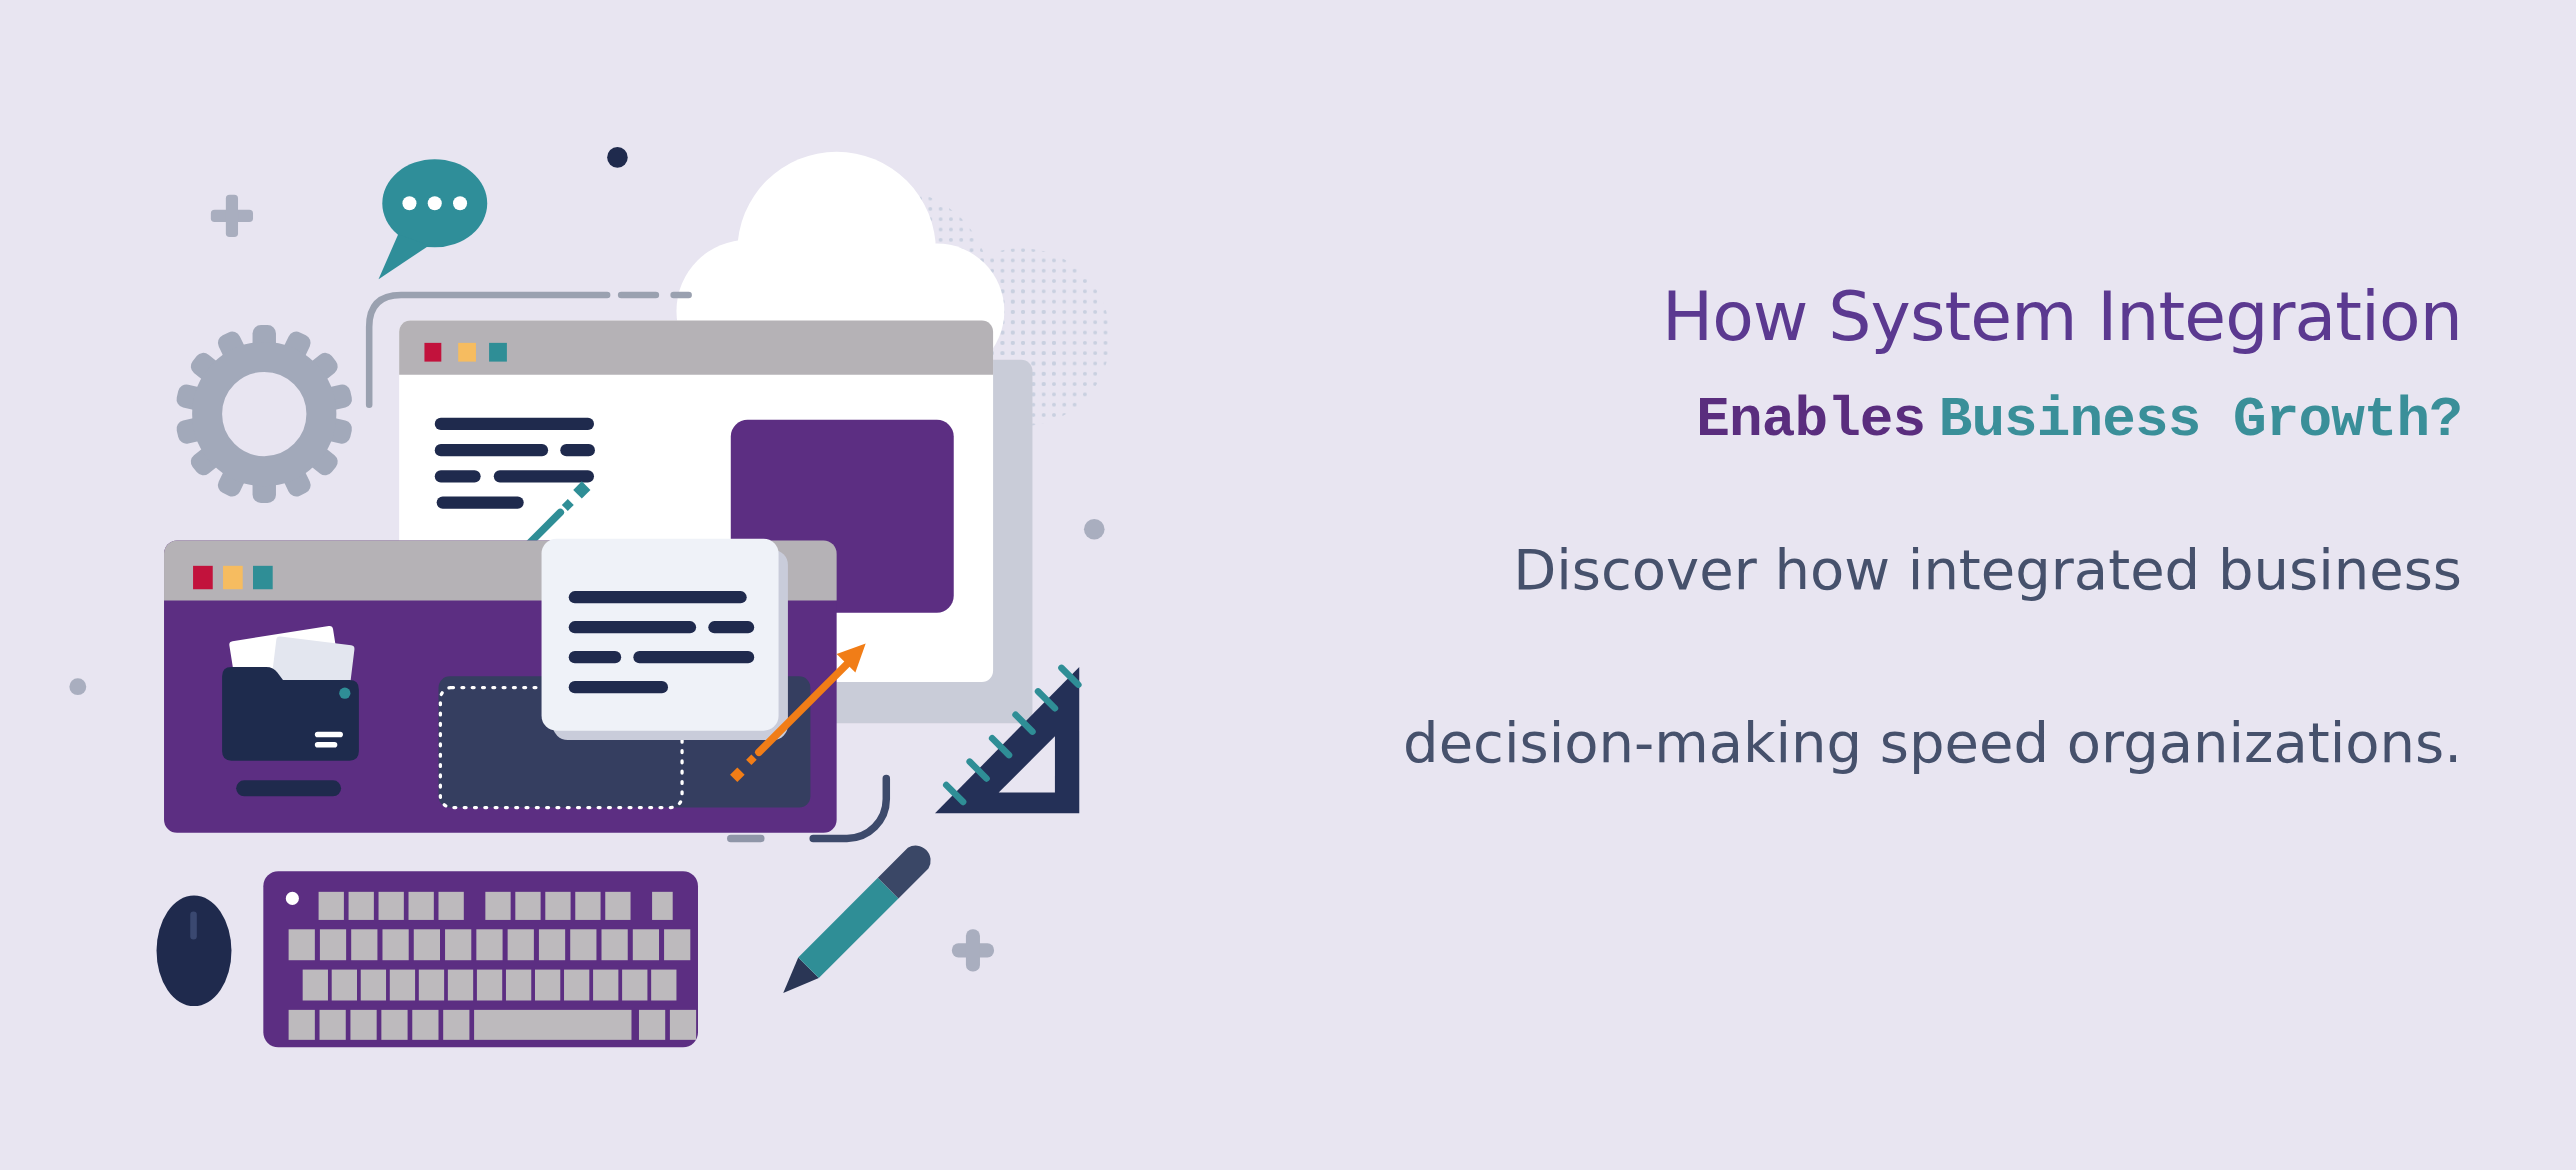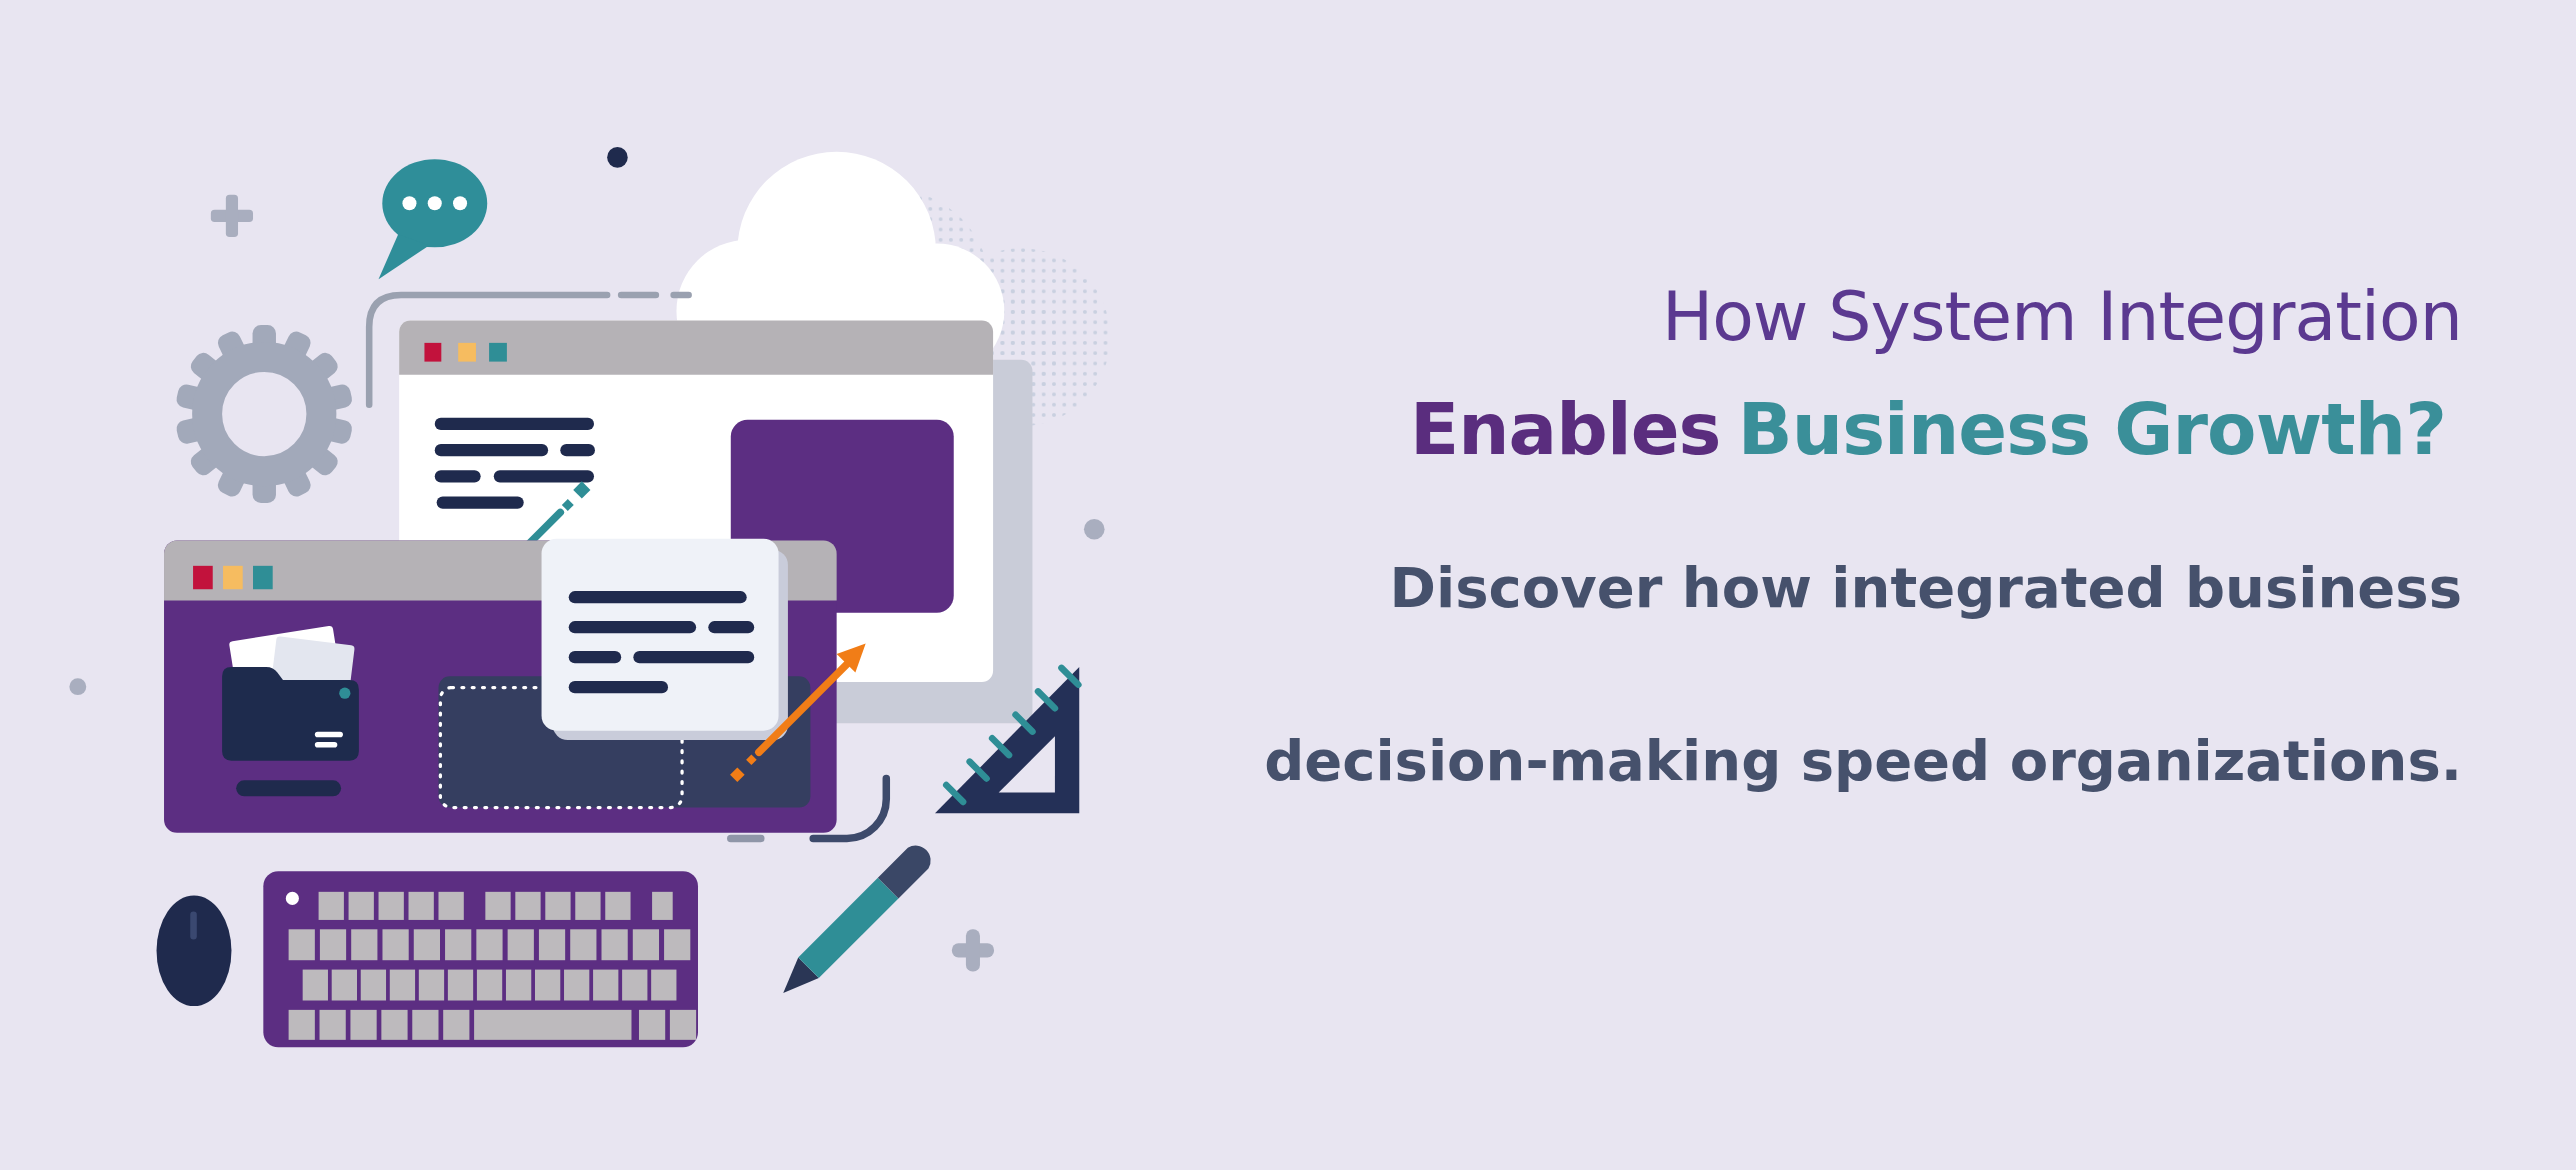--- a/index.html
+++ b/index.html
@@ -14,28 +14,28 @@
   }
   .text-block{
     position:absolute;top:279px;right:114px;width:1358px;
     text-align:right;
   }
   .headline-1{
     font-size:68px;font-weight:500;letter-spacing:-0.9px;
     color:#5B3990;line-height:1.12;margin:0;
   }
   .headline-2{
-    font-size:72px;font-weight:700;letter-spacing:-0.9px;
-    line-height:1.12;margin:34px 16px 0 0;
+    font-size:56px;font-weight:700;letter-spacing:-0.9px;
+    line-height:1.12;margin:34px 0 0 0;font-family:Liberation Mono, monospace;
   }
   .headline-2 .accent-purple{color:#5A2D7E;}
   .headline-2 .accent-teal{color:#3A8F99;margin-left:0.24em;}
   .subtitle{
     margin:75px 0 0 0;
-    font-size:56px;font-weight:700;color:#46516C;
+    font-size:56px;font-weight:400;color:#46516C;
     line-height:1.55;
     text-align:right;
   }
 </style>
 </head>
 <body>
 
 <svg class="illustration" viewBox="0 0 1300 1250" aria-hidden="true">
   <defs>
     <pattern id="dots" width="11" height="11" patternUnits="userSpaceOnUse">

